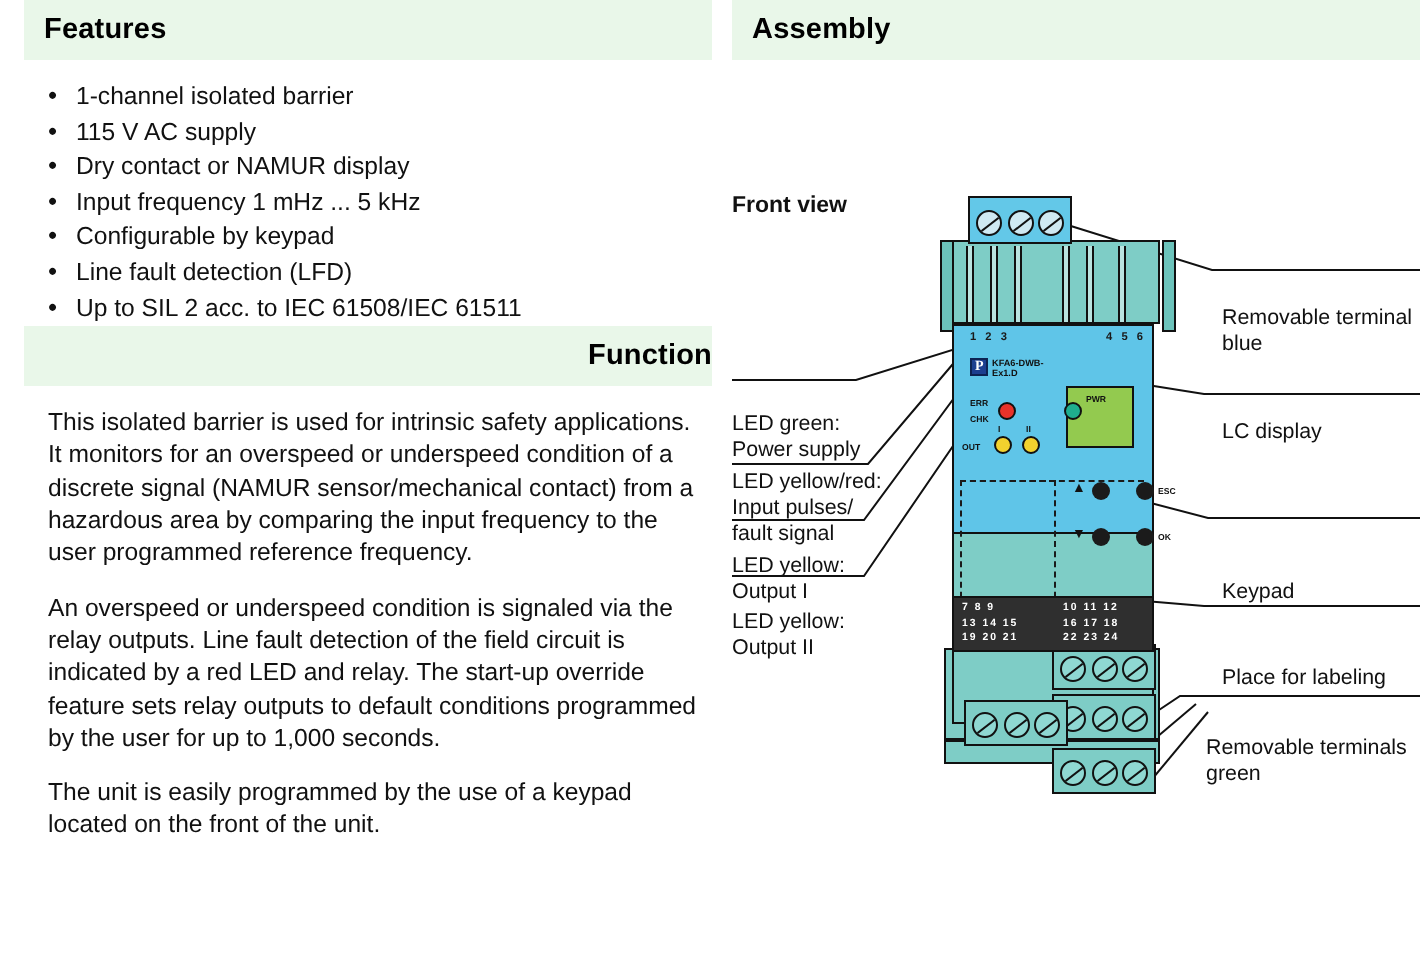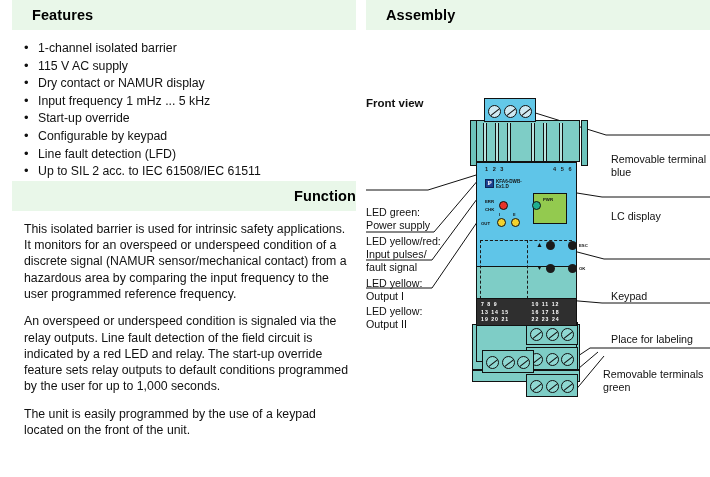--- a/index.html
+++ b/index.html
@@ -19,21 +19,21 @@
   
   .col-left  { position: absolute; left: 12px;  top: 0;  width: 344px; }
   .col-right { position: absolute; left: 366px; top: 0;  width: 344px; }
 
   
   .band {
     background: #e9f7e9;
     height: 30px;
     display: flex;
     align-items: center;
-    padding-left: 20px;
+    padding-left: 10px;
     margin-bottom: 10px;
   }
   .band-title {
     font-size: 14.5px;
     font-weight: bold;
     color: #000;
     letter-spacing: .1px;
   }
 
   
@@ -345,21 +345,20 @@
 
     <div class="band">
       <span class="band-title">Features</span>
     </div>
 
     <ul class="features">
       <li>1-channel isolated barrier</li>
       <li>115 V AC supply</li>
       <li>Dry contact or NAMUR display</li>
       <li>Input frequency 1 mHz ... 5 kHz</li>
-      <li>Start-up override</li>
       <li>Configurable by keypad</li>
       <li>Line fault detection (LFD)</li>
       <li>Up to SIL 2 acc. to IEC 61508/IEC 61511</li>
     </ul>
 
     <div class="band" style="justify-content:flex-end;">
       <span class="band-title">Function</span>
     </div>
 
     <div class="func">

